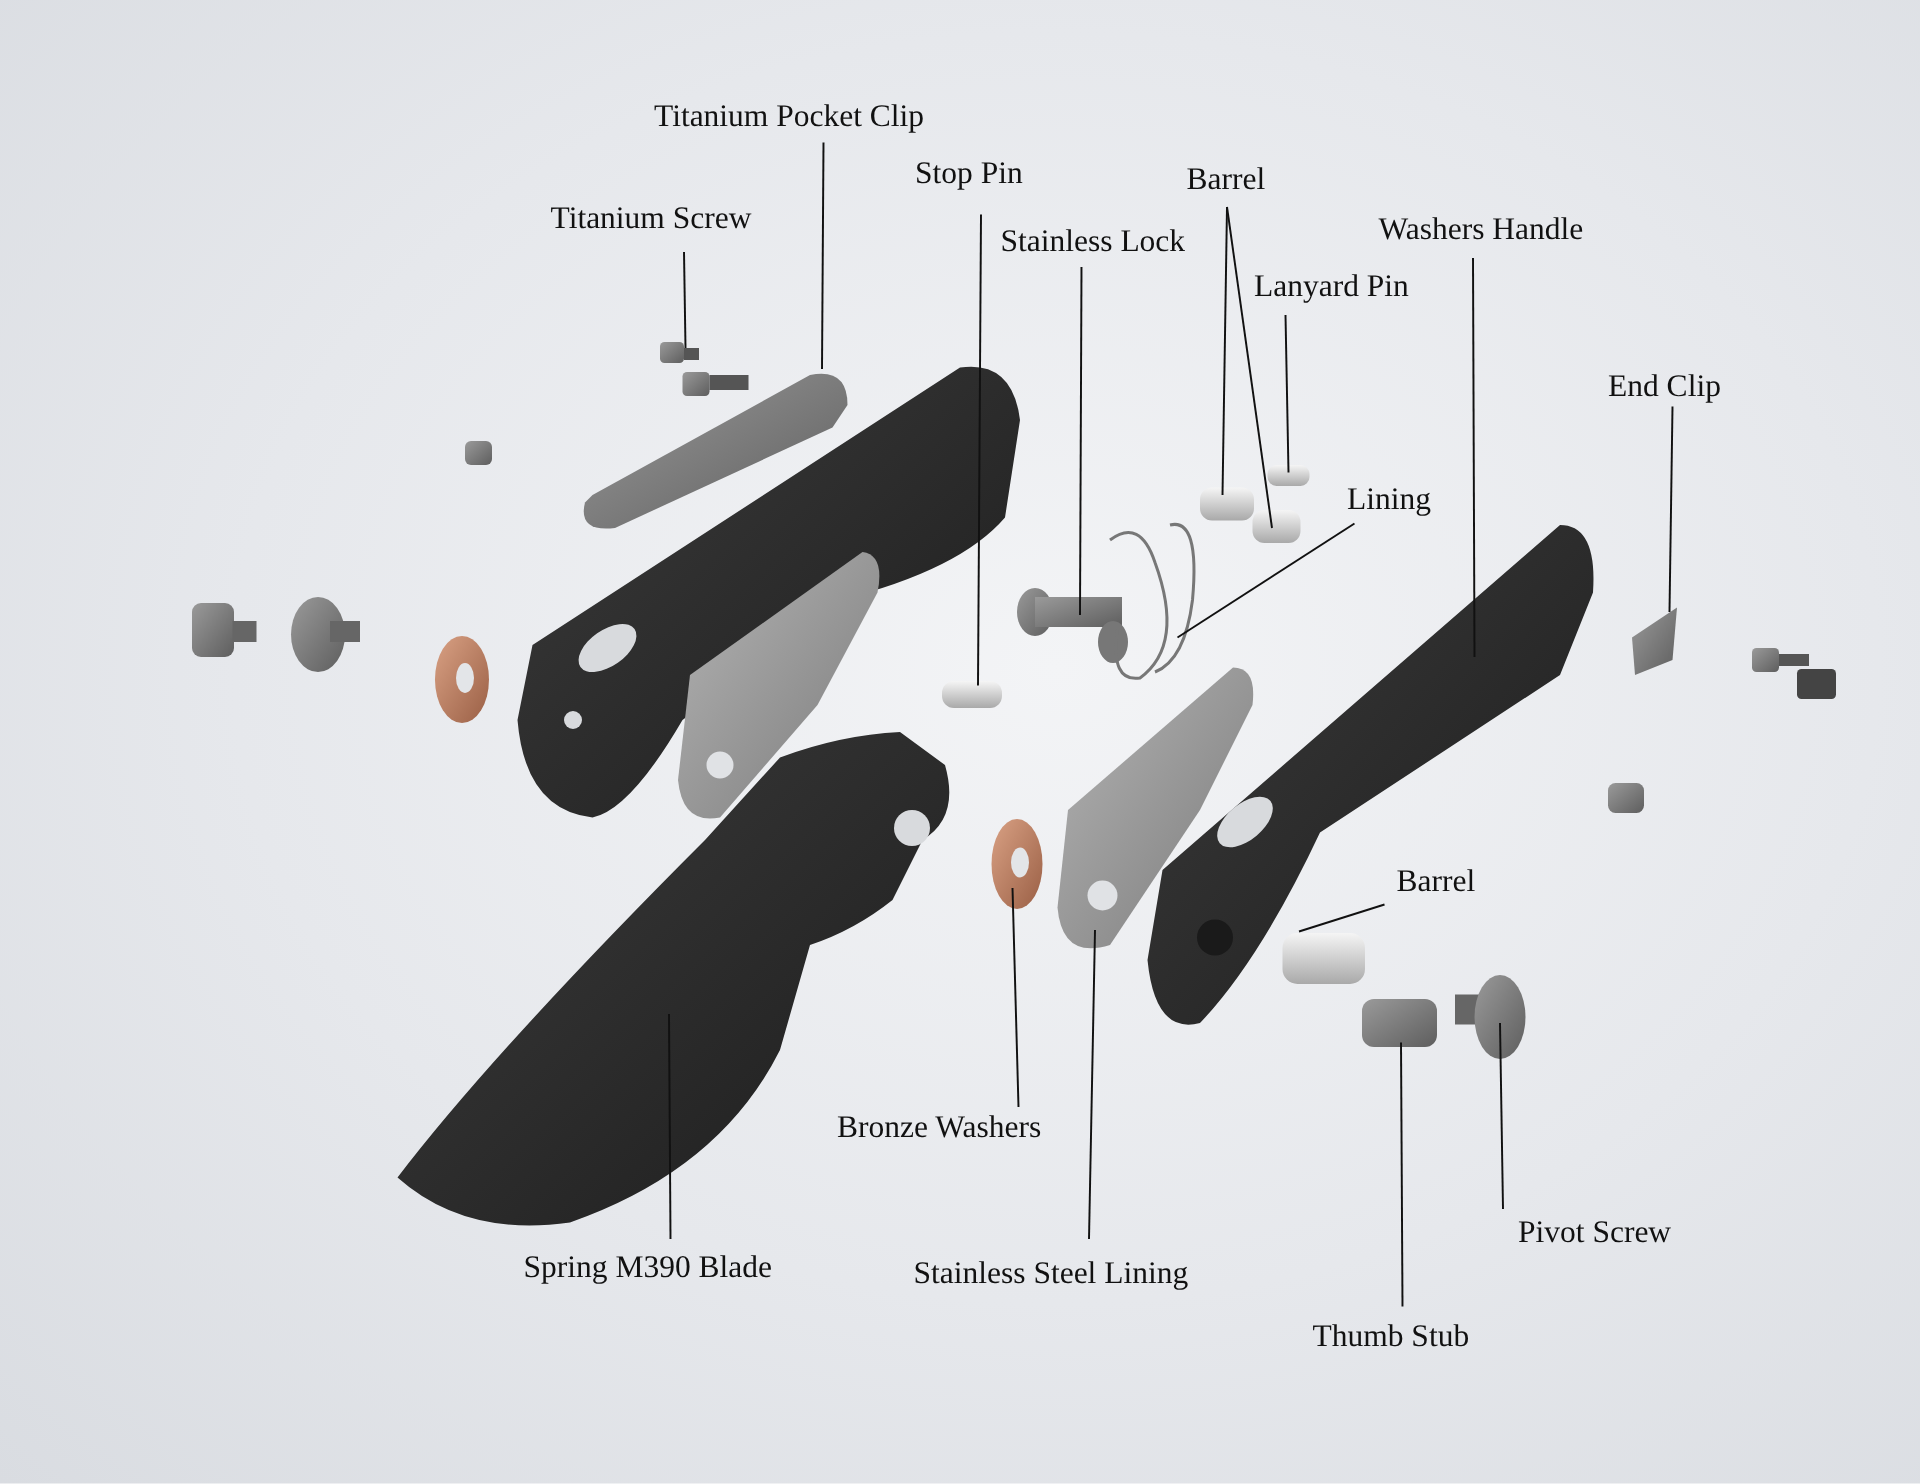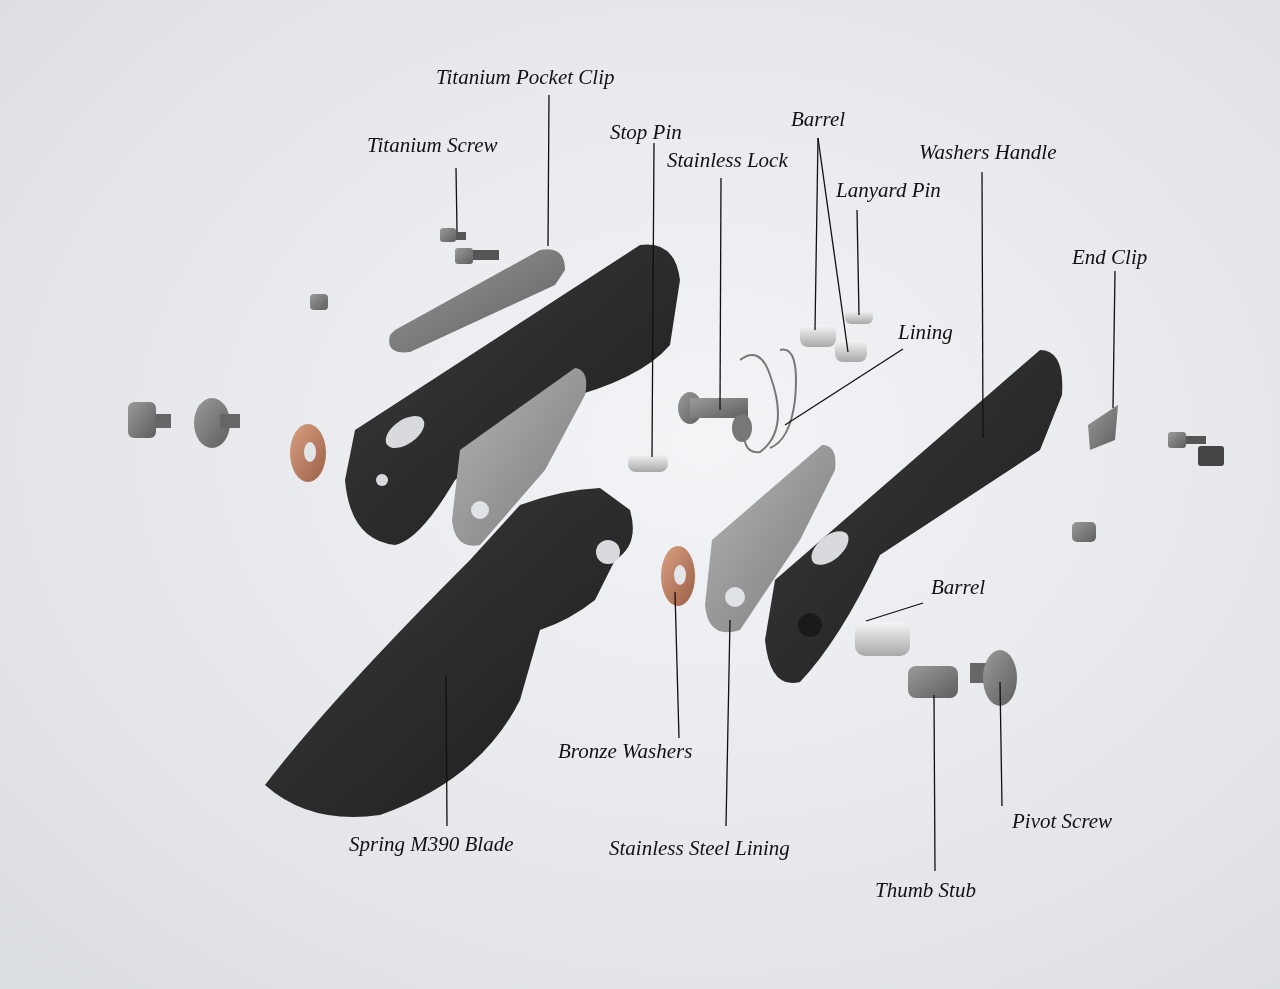--- a/index.html
+++ b/index.html
@@ -1,19 +1,19 @@
 <!DOCTYPE html>
 <html><head>
 <meta charset="utf-8">
 <style>
   html,body{margin:0;padding:0;}
   body{width:1280px;height:989px;overflow:hidden;
     background:radial-gradient(ellipse at 55% 45%, #f3f4f6 0%, #e6e8ec 55%, #d9dce1 100%);
     font-family:"Liberation Serif","DejaVu Serif",serif;}
-  #stage{position:relative;width:1280px;height:928px;font-style:italic;}
+  #stage{position:relative;width:1280px;height:928px;}
   svg{position:absolute;left:0;top:0;}
   .label{position:absolute;font-size:21px;color:#111;white-space:nowrap;line-height:1;}
 </style>
 </head>
 <body>
 
 <div id="stage">
 <svg width="1280" height="989" viewBox="0 0 1280 989">
   <defs>
     <linearGradient id="metal" x1="0" y1="0" x2="1" y2="1">
@@ -121,21 +121,21 @@
     <line x1="675" y1="592" x2="679" y2="738"></line>
     <line x1="446" y1="676" x2="447" y2="826"></line>
     <line x1="730" y1="620" x2="726" y2="826"></line>
     <line x1="1000" y1="682" x2="1002" y2="806"></line>
     <line x1="934" y1="695" x2="935" y2="871"></line>
   </g>
 </svg>
 
 <div class="label" style="left:436px;top:67px">Titanium Pocket Clip</div>
 <div class="label" style="left:367px;top:135px">Titanium Screw</div>
-<div class="label" style="left:610px;top:122px">Stop Pin</div>
+<div class="label" style="left:610px;top:105px">Stop Pin</div>
 <div class="label" style="left:667px;top:150px">Stainless Lock</div>
 <div class="label" style="left:791px;top:109px">Barrel</div>
 <div class="label" style="left:836px;top:180px">Lanyard Pin</div>
 <div class="label" style="left:919px;top:142px">Washers Handle</div>
 <div class="label" style="left:1072px;top:247px">End Clip</div>
 <div class="label" style="left:898px;top:322px">Lining</div>
 <div class="label" style="left:931px;top:577px">Barrel</div>
 <div class="label" style="left:558px;top:741px">Bronze Washers</div>
 <div class="label" style="left:349px;top:834px">Spring M390 Blade</div>
 <div class="label" style="left:609px;top:838px">Stainless Steel Lining</div>

